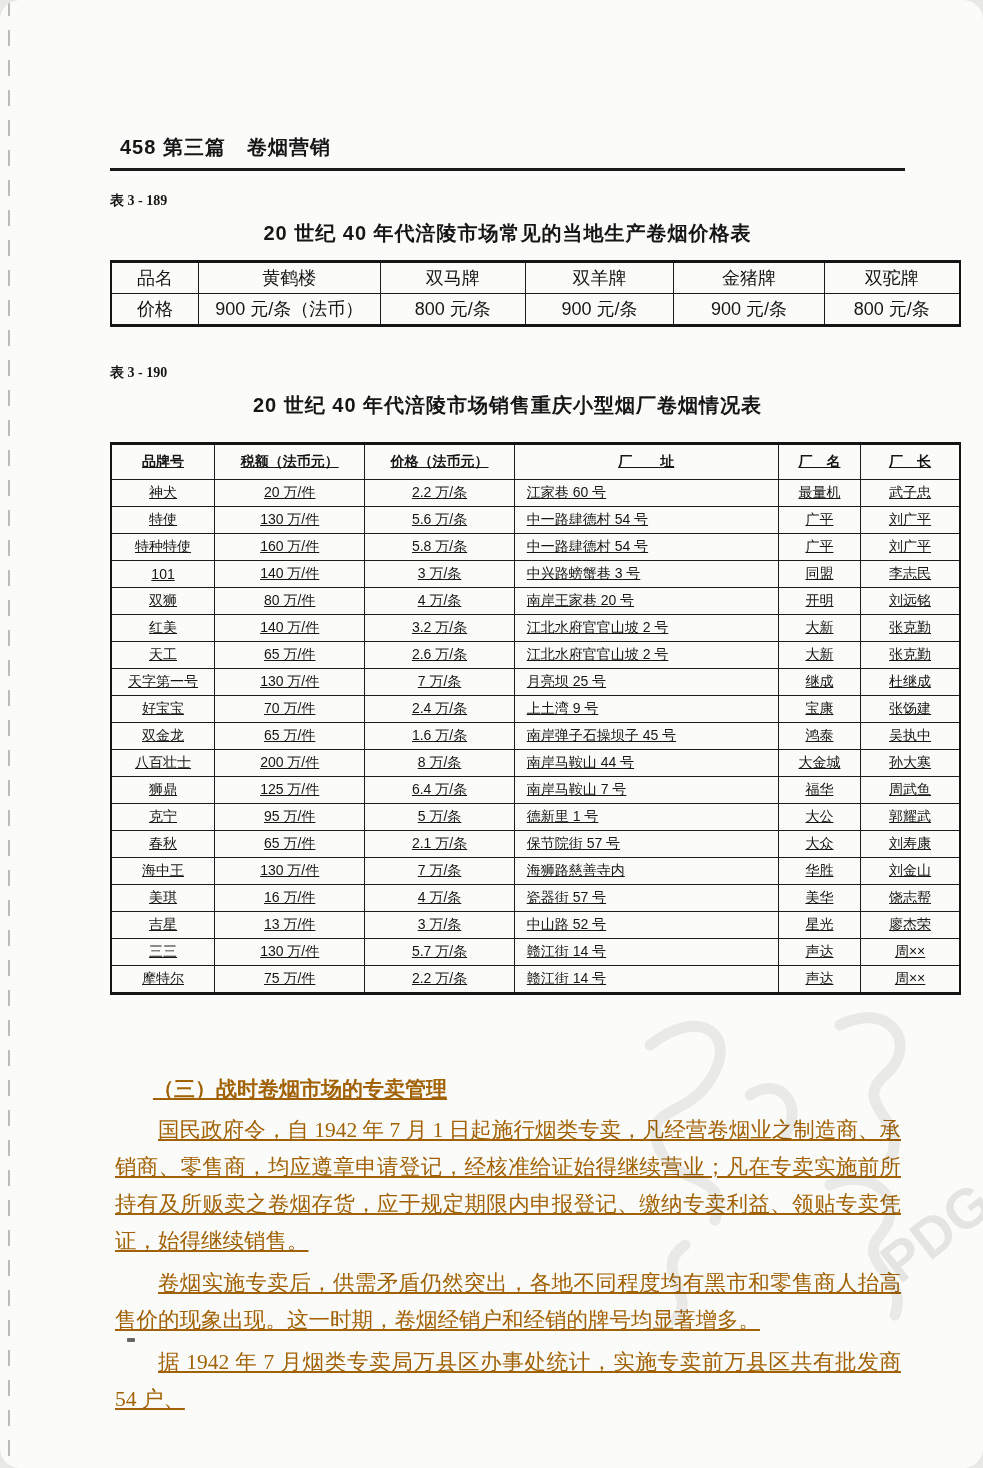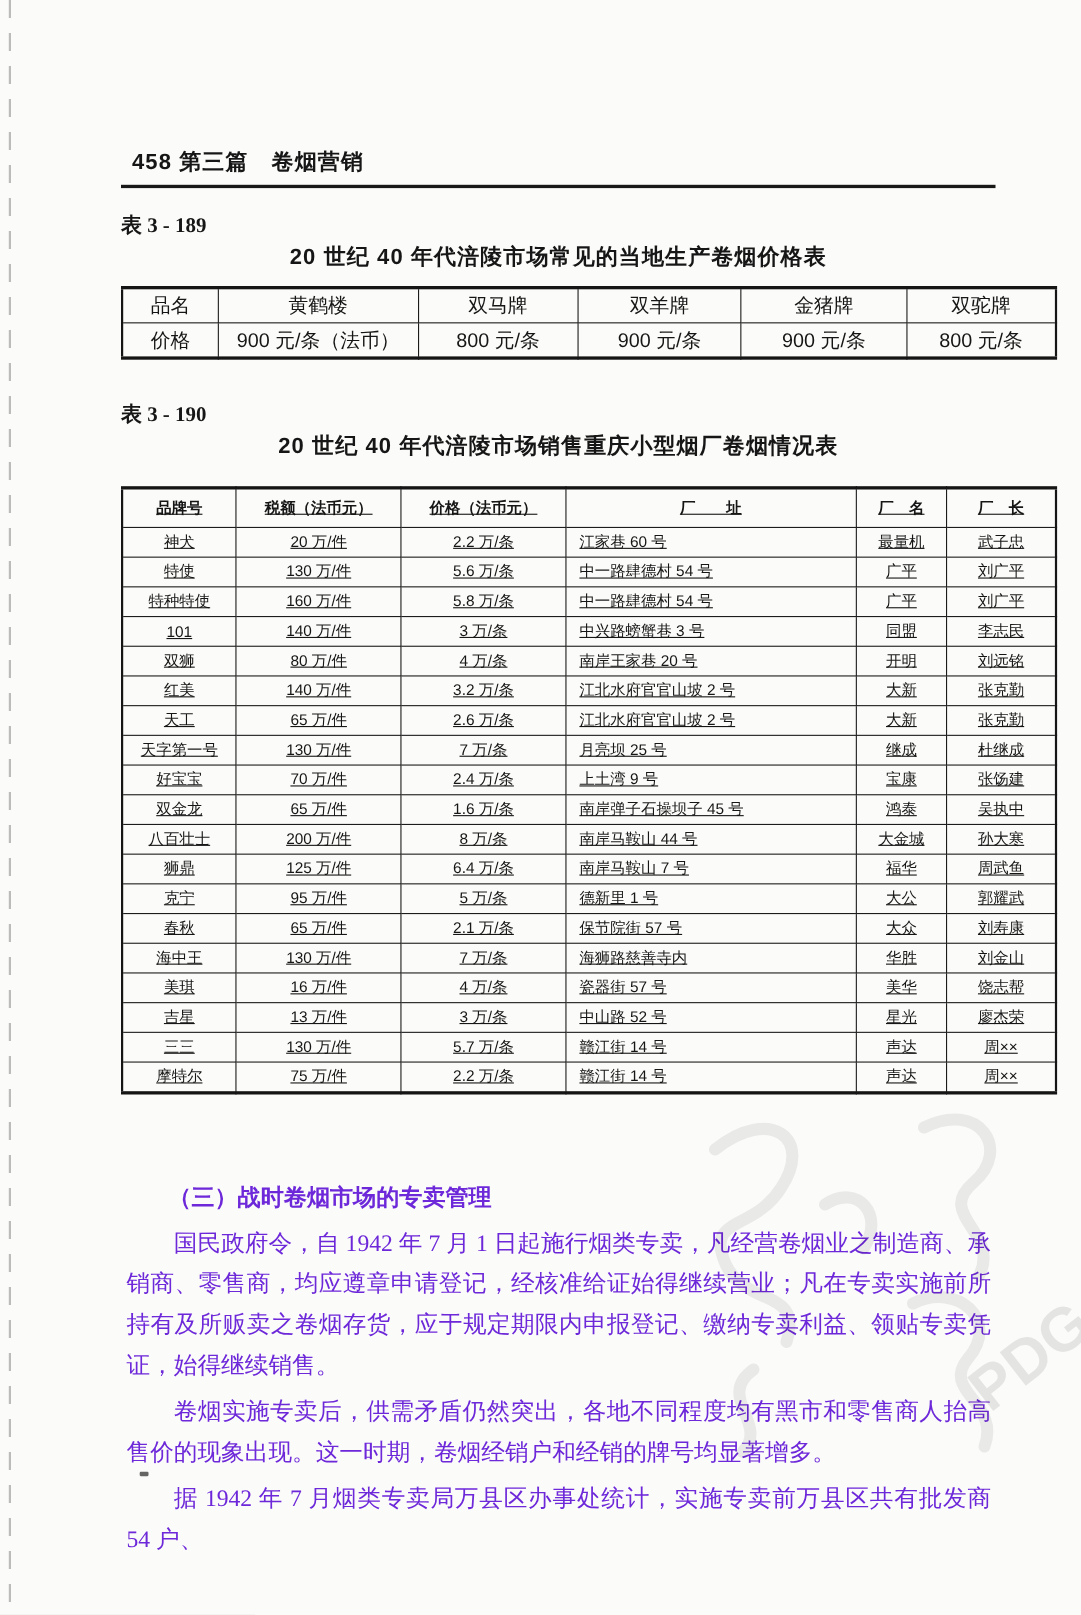--- a/index.html
+++ b/index.html
@@ -4,20 +4,21 @@
 <style>
   html,body { margin:0; padding:0; background:#e8e8e6; }
   .page {
     position:relative;
     width:983px; height:1468px;
     margin:0 auto;
     background:#fbfbf9;
     overflow:hidden;
     color:#161616;
     font-family:"Liberation Serif","DejaVu Serif",serif;
+    border-radius:20px;
   }
   
   .edge-line {
     position:absolute; left:8px; top:0; width:2px; height:1468px;
     background:repeating-linear-gradient(to bottom,
       rgba(70,70,70,.50) 0 16px, rgba(70,70,70,0) 16px 30px);
     opacity:.7;
   }
   .speck { position:absolute; left:127px; top:1338px; width:8px; height:4px; background:#4a4a4a; border-radius:1px; opacity:.85; }
 
@@ -25,21 +26,21 @@
   .running-head {
     position:absolute; left:120px; top:134px;
     font-size:20px; font-weight:600; letter-spacing:1px;
     font-family:"Liberation Sans","DejaVu Sans",sans-serif;
   }
   .head-rule { position:absolute; left:110px; top:168px; width:795px; height:3px; background:#181818; }
 
   
   .tbl-label {
     position:absolute; left:110px;
-    font-size:19px; font-weight:700;
+    font-size:14px; font-weight:700;
     font-family:"Liberation Serif","DejaVu Serif",serif;
   }
   .tbl-title {
     position:absolute; left:110px; width:795px;
     text-align:center; font-size:20px; font-weight:700;
     font-family:"Liberation Sans","DejaVu Sans",sans-serif;
     letter-spacing:1px;
   }
   #t1-label { top:192px; }
   #t1-title { top:220px; }
@@ -63,22 +64,23 @@
     border:1.5px solid #1c1c1c;
     text-align:center; vertical-align:middle;
     padding:0 2px; overflow:hidden; white-space:nowrap;
     font-weight:500;
   }
   #table-2 td:nth-child(4) { text-align:left; padding-left:12px; }
 
   
   .body-text {
     position:absolute; left:110px; top:1070px; width:796px;
-    font-size:21.5px; line-height:37px; color:#6d28d9;
+    font-size:21.5px; line-height:37px; color:#a16207;
     text-align:justify;
+    text-decoration:underline;
   }
   .section-heading {
     font-family:"Liberation Sans","DejaVu Sans",sans-serif;
     font-weight:700; font-size:21px;
     padding-left:43px; margin:0 0 3px 0;
   }
   .body-text p { margin:5px; text-indent:2em; }
 
   
   .watermark { position:absolute; left:590px; top:985px; width:400px; height:360px; pointer-events:none; }

